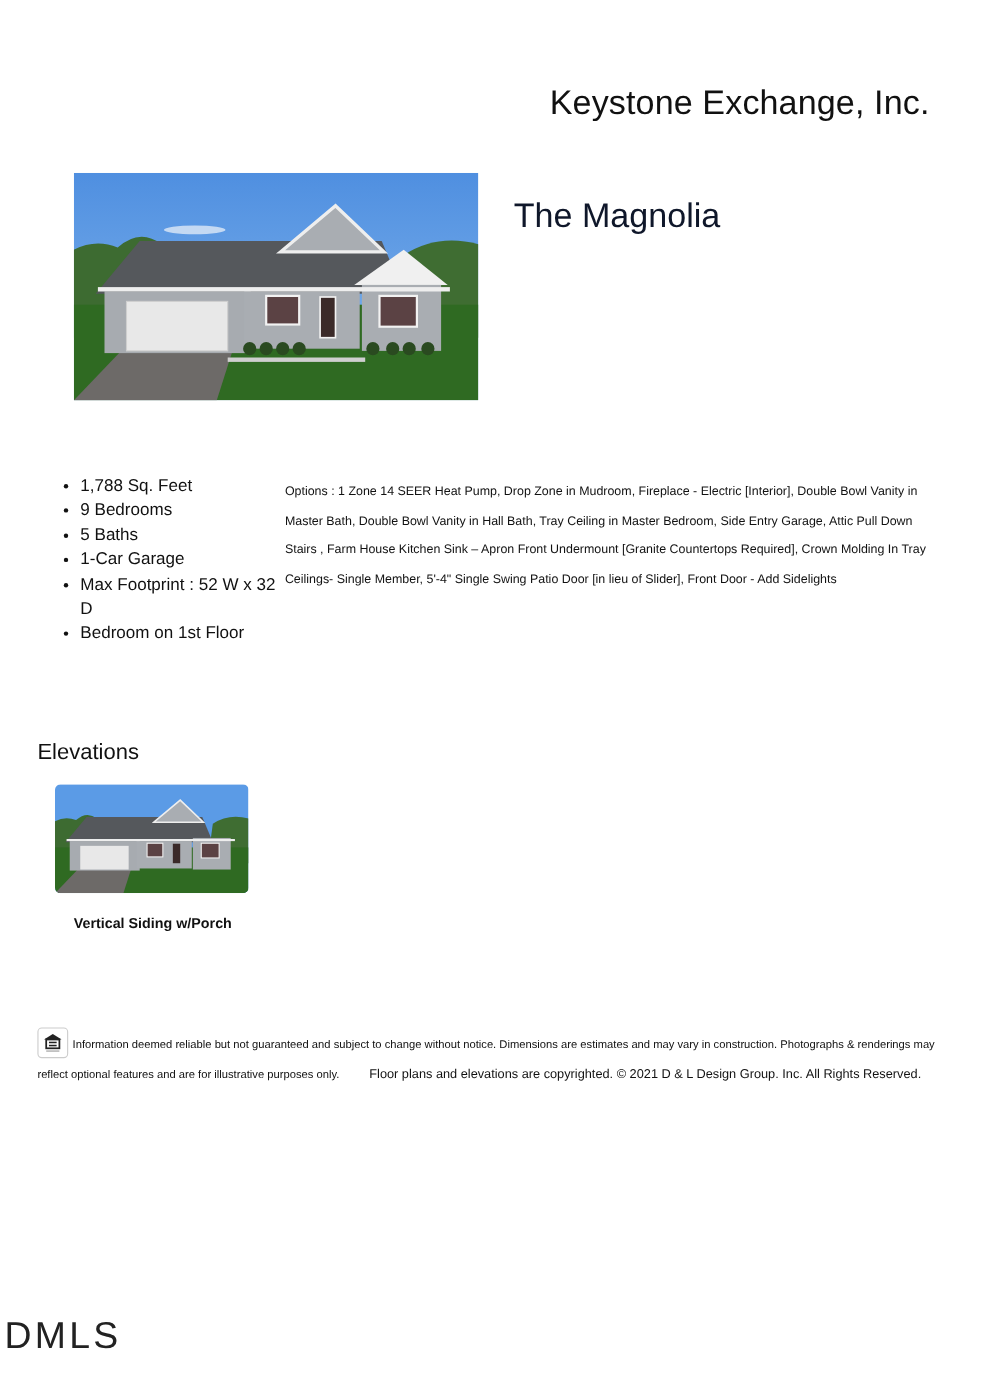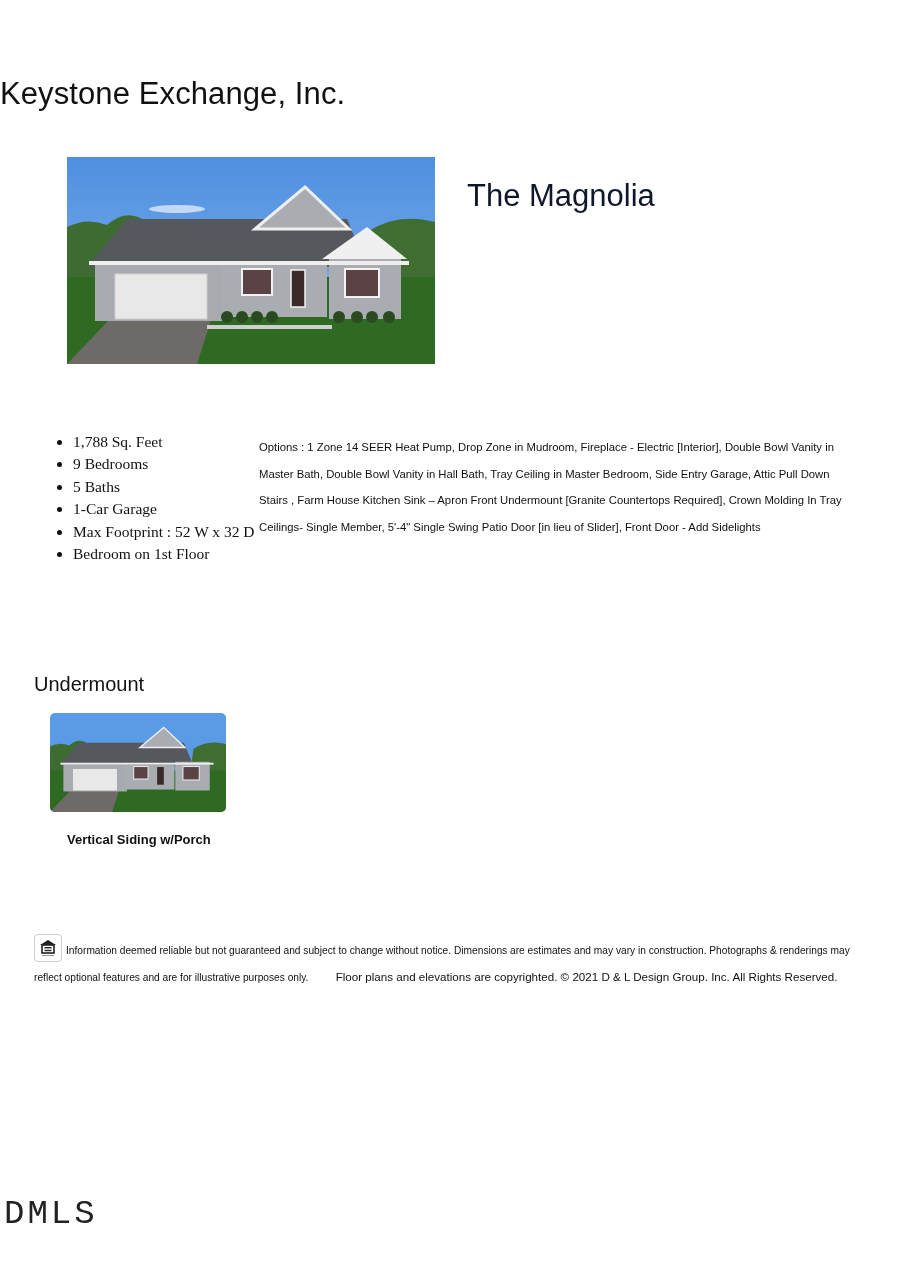--- a/index.html
+++ b/index.html
@@ -1,33 +1,33 @@
 <!DOCTYPE html>
 <html><head>
 <meta charset="utf-8">
 <style>
   html, body { margin: 0; padding: 0; background: #ffffff; }
   body { width: 900px; height: 1273px; position: relative; overflow: hidden;
          font-family: "Liberation Sans", "DejaVu Sans", sans-serif; color: #111; }
-  .company-title { position: absolute; left: 0; width: 845px; top: 76px; text-align: left;
+  .company-title { position: absolute; left: 0; width: 845px; top: 76px; text-align: right;
          font-size: 31px; font-weight: 400; color: #111; letter-spacing: 0.1px; }
   .hero { position: absolute; left: 67px; top: 157px; width: 368px; height: 207px; overflow: hidden; }
   .plan-name { position: absolute; left: 467px; top: 178px; font-size: 31px; color: #0f172a; }
   .features { position: absolute; left: 50px; top: 431px; width: 190px; margin: 0; padding: 0 0 0 23px;
-         font-size: 15.5px; line-height: 22.4px; font-family: Liberation Serif, serif; }
+         font-size: 15.5px; line-height: 22.4px; }
   .features li { padding-left: 0; }
   .options { position: absolute; left: 259px; top: 434px; width: 590px; font-size: 11.3px;
          line-height: 26.6px; color: #111; }
   .elev-heading { position: absolute; left: 34px; top: 673px; font-size: 20px; color: #111; }
   .elev-thumb { position: absolute; left: 50px; top: 713px; width: 176px; height: 99px; border-radius: 5px; overflow: hidden; }
   .elev-label { position: absolute; left: 67px; top: 829px; width: 160px; font-size: 13px; font-weight: 700; line-height: 22px; }
   .eho { position: absolute; left: 34px; top: 934px; width: 26px; height: 26px; border: 1px solid #ccc; border-radius: 4px; background: #fff; }
   .disclaimer { position: absolute; left: 34px; top: 938px; width: 830px; font-size: 10.2px; line-height: 26px; color: #111; text-indent: 32px; }
   .disclaimer .big { font-size: 11.6px; margin-left: 24px; }
-  .dmls { position: absolute; left: 4px; top: 1195px; font-size: 34px; font-weight: 300; letter-spacing: 3px; color: #222; font-family: Liberation Mono, monospace; }
+  .dmls { position: absolute; left: 4px; top: 1195px; font-size: 34px; font-weight: 300; letter-spacing: 3px; color: #222; }
 </style>
 </head>
 <body>
 
 <div class="company-title">Keystone Exchange, Inc.</div>
 
 <div class="hero">
   <svg width="368" height="207" viewBox="0 0 368 207">
     <defs>
       <linearGradient id="sky1" x1="0" y1="0" x2="0" y2="1">
@@ -72,21 +72,21 @@
   <li>1,788 Sq. Feet</li>
   <li>9 Bedrooms</li>
   <li>5 Baths</li>
   <li>1-Car Garage</li>
   <li>Max Footprint : 52 W x 32 D</li>
   <li>Bedroom on 1st Floor</li>
 </ul>
 
 <div class="options">Options : 1 Zone 14 SEER Heat Pump, Drop Zone in Mudroom, Fireplace - Electric [Interior], Double Bowl Vanity in Master Bath, Double Bowl Vanity in Hall Bath, Tray Ceiling in Master Bedroom, Side Entry Garage, Attic Pull Down Stairs , Farm House Kitchen Sink – Apron Front Undermount [Granite Countertops Required], Crown Molding In Tray Ceilings- Single Member, 5'-4" Single Swing Patio Door [in lieu of Slider], Front Door - Add Sidelights</div>
 
-<div class="elev-heading">Undermount</div>
+<div class="elev-heading">Elevations</div>
 
 <div class="elev-thumb">
   <svg width="176" height="99" viewBox="0 0 368 207" preserveAspectRatio="none">
     <rect width="368" height="207" fill="#5b9be6"></rect>
     <path d="M0 70 Q20 60 40 68 Q60 50 80 65 L80 140 L0 150 Z" fill="#3d6b31"></path>
     <path d="M300 75 Q330 55 368 65 L368 150 L290 150 Z" fill="#3f6d32"></path>
     <rect x="0" y="120" width="368" height="87" fill="#2f6a22"></rect>
     <polygon points="0,207 45,160 145,160 130,207" fill="#6d6a68"></polygon>
     <polygon points="20,110 60,62 280,62 300,110" fill="#55585c"></polygon>
     <rect x="28" y="108" width="133" height="56" fill="#a7abb0"></rect>

